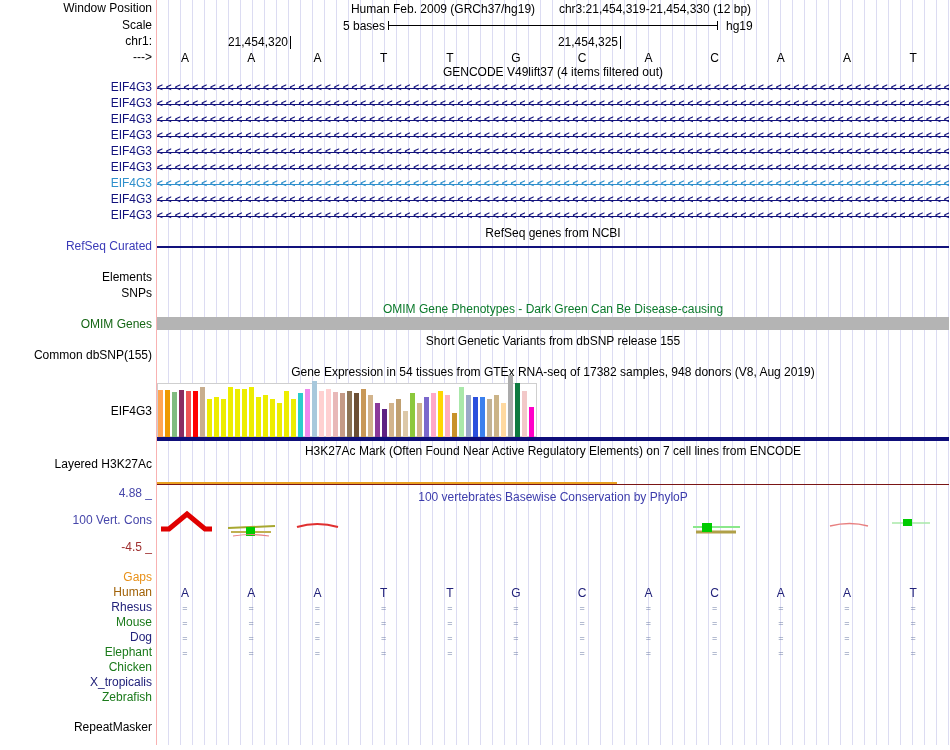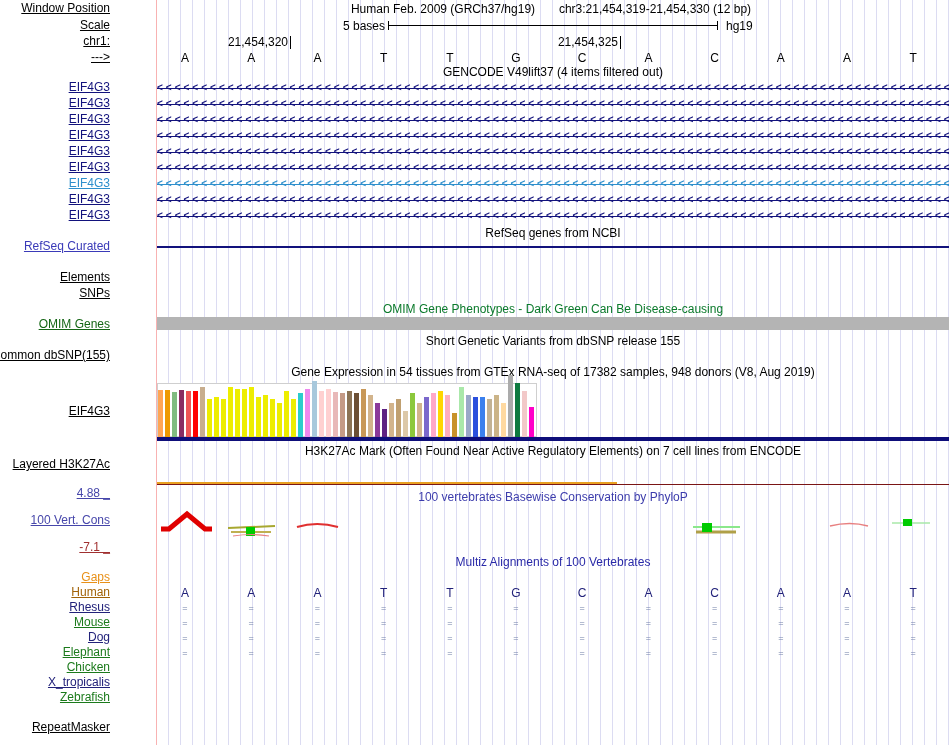--- a/index.html
+++ b/index.html
@@ -1,21 +1,21 @@
 <!DOCTYPE html>
 <html><head>
 <meta charset="utf-8">
 <style>
   html,body{margin:0;padding:0;background:#fff;}
   #browser{position:relative;width:950px;height:750px;background:#fff;overflow:hidden;
            font-family:"Liberation Sans","DejaVu Sans",sans-serif;font-size:12px;color:#000;}
   .grid{position:absolute;left:157px;top:0;width:792px;height:745px;
         background:repeating-linear-gradient(to right,transparent 0px,transparent 11px,#dcdcf2 11px,#dcdcf2 12px);}
   .pinkline{position:absolute;left:156px;top:0;width:1px;height:745px;background:#f8b2b2;}
-  .llabel{position:absolute;right:840px;white-space:nowrap;line-height:13px;text-decoration:underline;}
+  .llabel{position:absolute;right:798px;white-space:nowrap;line-height:13px;}
   .tcenter{position:absolute;left:157px;width:792px;text-align:center;white-space:nowrap;line-height:13px;}
   .abs{position:absolute;}
   .blue2{color:#3a3ab8;}
   .hline{position:absolute;}
   .arrowrow{position:absolute;left:157px;width:792px;height:12px;overflow:hidden;white-space:nowrap;
             font-size:10px;letter-spacing:3px;line-height:12px;font-weight:bold;}
   .arrowrow .ln{position:absolute;left:0;right:0;top:6px;height:1px;background:currentColor;}
   .arrowrow .tx{position:absolute;left:0;top:0;}
   .baseletter{position:absolute;transform:translateX(-50%);white-space:nowrap;}
   .alnmark{position:absolute;transform:translateX(-50%);font-size:9px;line-height:10px;color:#7080a8;letter-spacing:0;}
@@ -189,37 +189,36 @@
   <div class="hline" style="left:157px;top:437px;width:792px;height:4px;background:#0e0e7a"></div>
 
   <div class="tcenter" style="top:445px">H3K27Ac Mark (Often Found Near Active Regulatory Elements) on 7 cell lines from ENCODE</div>
   <div class="llabel" style="top:458px">Layered H3K27Ac</div>
   <div class="hline" style="left:157px;top:484px;width:792px;height:1px;background:#7a1515"></div>
   <div class="hline" style="left:157px;top:482px;width:460px;height:2px;background:#e8a020"></div>
 
   <div class="llabel" style="top:487px;color:#4646aa">4.88 _</div>
   <div class="tcenter" style="top:491px;color:#3c3cac">100 vertebrates Basewise Conservation by PhyloP</div>
   <div class="llabel" style="top:514px;color:#4646aa">100 Vert. Cons</div>
-  <div class="llabel" style="top:541px;color:#a03030">-7.1 _</div>
+  <div class="llabel" style="top:541px;color:#a03030">-4.5 _</div>
   <svg class="abs" style="left:157px;top:505px" width="792" height="45">
     <path d="M4 24 L12 24 L30 9 L48 24 L55 24" stroke="#e00000" stroke-width="5" fill="none"></path>
     <path d="M71 23 L118 21" stroke="#a8a830" stroke-width="2" fill="none"></path>
     <path d="M74 27 L114 27" stroke="#c0b050" stroke-width="2" fill="none"></path>
     <rect x="89" y="22" width="9" height="9" fill="#00cc00"></rect>
     <path d="M76 31 Q95 28 112 31" stroke="#e88080" stroke-width="1.2" fill="none"></path>
     <path d="M140 22 Q160 16 181 22" stroke="#e03030" stroke-width="2.2" fill="none"></path>
     <path d="M536 22 L583 22" stroke="#8be88b" stroke-width="2" fill="none"></path>
     <path d="M539 27 L579 27" stroke="#b0a048" stroke-width="3" fill="none"></path>
     <rect x="545" y="18" width="10" height="9" fill="#00cc00"></rect>
     <path d="M673 21 Q693 16 711 21" stroke="#e88080" stroke-width="1.6" fill="none"></path>
     <path d="M735 18 L773 18" stroke="#a8e8a8" stroke-width="1.4" fill="none"></path>
     <rect x="746" y="14" width="9" height="7" fill="#00cc00"></rect>
   </svg>
 
-  <div class="tcenter" style="top:556px;color:#2a2aa8">Multiz Alignments of 100 Vertebrates</div>
   <div class="llabel" style="top:571px;color:#e89018">Gaps</div>
   <div id="multiz">
       <div class="llabel" style="top: 586px; color: #a16207;">Human</div>
       <span class="baseletter" style="position: absolute; left: 185px; top: 586px; color: rgb(34, 34, 122);">A</span>
       <span class="baseletter" style="position: absolute; left: 251.2px; top: 586px; color: rgb(34, 34, 122);">A</span>
       <span class="baseletter" style="position: absolute; left: 317.4px; top: 586px; color: rgb(34, 34, 122);">A</span>
       <span class="baseletter" style="position: absolute; left: 383.6px; top: 586px; color: rgb(34, 34, 122);">T</span>
       <span class="baseletter" style="position: absolute; left: 449.8px; top: 586px; color: rgb(34, 34, 122);">T</span>
       <span class="baseletter" style="position: absolute; left: 516px; top: 586px; color: rgb(34, 34, 122);">G</span>
       <span class="baseletter" style="position: absolute; left: 582.2px; top: 586px; color: rgb(34, 34, 122);">C</span>

